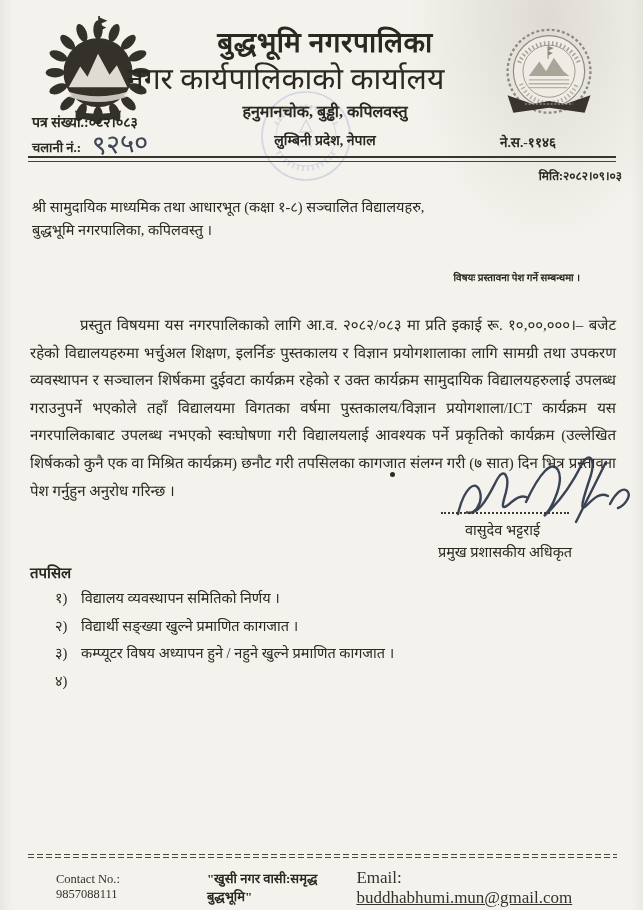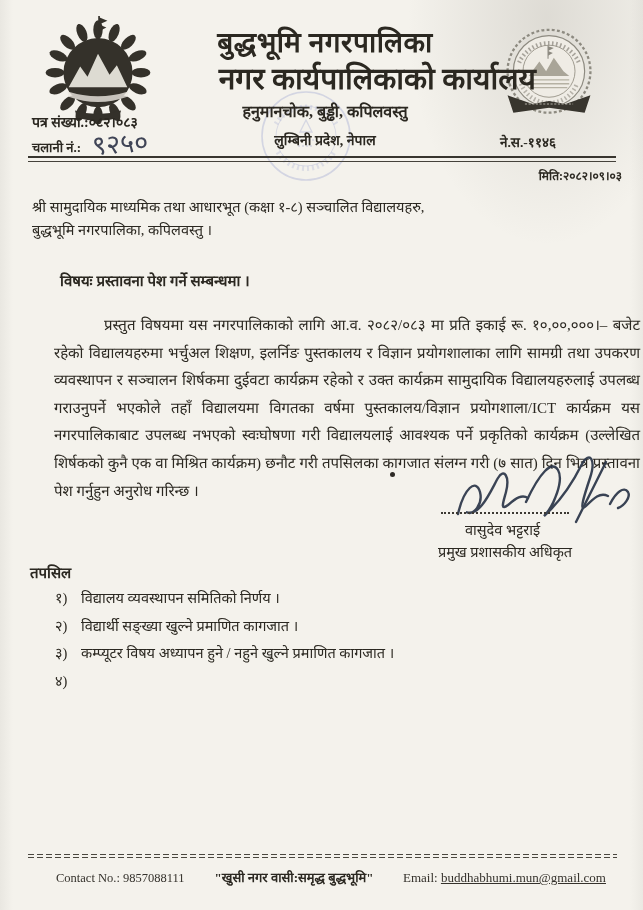--- a/index.html
+++ b/index.html
@@ -9,39 +9,39 @@
       radial-gradient(ellipse at 85% 2%, rgba(120,115,105,.18), rgba(0,0,0,0) 18%),
       linear-gradient(90deg, #e9e7e1 0, #f4f2ec 2%, #f4f2ec 98%, #ebe9e3 100%),
       #f4f2ec;
     overflow:hidden;
     font-family:"Liberation Serif","DejaVu Serif",serif;
     color:#2b2821;
   }
   .abs{position:absolute;}
   
   .org-name{left:150px;top:22px;width:350px;text-align:center;font-size:28px;font-weight:bold;letter-spacing:.5px;}
-  .office-name{left:106px;top:57px;width:430px;text-align:right;font-size:30px;font-weight:bold;}
+  .office-name{left:127px;top:57px;width:430px;text-align:left;font-size:30px;font-weight:normal;}
   .addr-line{left:170px;top:100px;width:310px;text-align:center;font-size:16px;font-weight:bold;}
   .prov-line{left:220px;top:130px;width:210px;text-align:center;font-size:14px;font-weight:bold;}
   .letter-no{left:32px;top:112px;font-size:14px;font-weight:bold;}
   .chalani{left:32px;top:138px;font-size:13px;font-weight:bold;}
   .chalani-val{
     left:92px;top:124px;font-size:27px;color:#2c3246;
     transform:rotate(-4deg);font-weight:normal;opacity:.9;
     font-family:"DejaVu Sans",sans-serif;
   }
   .ne-sa{left:500px;top:133px;width:120px;font-size:13.5px;font-weight:bold;}
   .rule{left:28px;top:156px;width:588px;height:3px;border-top:2.5px solid #38352f;border-bottom:1.2px solid #45423b;}
   .date-line{left:420px;top:167px;width:212px;text-align:right;font-size:12px;font-weight:bold;padding-right:10px;box-sizing:border-box;}
   
   .addressee{left:32px;top:196px;width:560px;font-size:14.5px;line-height:23px;}
-  .subject{left:60px;top:270px;width:520px;text-align:left;font-size:15px;font-weight:600;}
+  .subject{left:60px;top:270px;width:520px;text-align:right;font-size:10px;font-weight:600;}
   .body-par{
     left:30px;top:312px;width:586px;font-size:15px;line-height:27.6px;
-    text-align:justify;text-indent:50px;margin-left:24px;
+    text-align:justify;text-indent:50px;
   }
   
   .sig-svg{left:428px;top:448px;}
   .ink-dot{left:390px;top:472px;width:5px;height:5px;border-radius:50%;background:#2e2b26;}
   .dotted-line{left:441px;top:512px;width:128px;border-bottom:2.2px dotted #3c3933;}
   .sig-name{left:420px;top:519px;width:165px;text-align:center;font-size:14.5px;}
   .sig-title{left:405px;top:541px;width:200px;text-align:center;font-size:14.5px;}
   
   .tapasil-head{left:30px;top:562px;font-size:15px;font-weight:bold;}
   .tapasil-list{left:55px;top:585px;width:560px;font-size:14.5px;}
@@ -49,21 +49,21 @@
   .tapasil-num{width:26px;flex:0 0 26px;}
   
   .footer-rule{left:28px;top:854px;width:589px;height:4px;
     background:
       repeating-linear-gradient(90deg,#4a473f 0,#4a473f 6px,transparent 6px,transparent 9px) 0 0/100% 1.4px no-repeat,
       repeating-linear-gradient(90deg,#4a473f 0,#4a473f 6px,transparent 6px,transparent 9px) 0 3px/100% 1.4px no-repeat;
   }
   .footer-row{left:28px;top:868px;width:590px;display:flex;align-items:baseline;}
   .footer-contact{margin-left:28px;font-size:12.5px;color:#35322c;}
   .footer-slogan{margin-left:30px;font-size:13px;font-weight:bold;}
-  .footer-email{margin-left:auto;margin-right:12px;font-size:13px;color:#35322c;}
+  .footer-email{margin-left:auto;margin-right:12px;font-size:17px;color:#35322c;}
   .footer-email .email-addr{text-decoration:underline;}
   .emblem-left{left:40px;top:14px;}
   .emblem-right{left:496px;top:24px;}
   .stamp{left:258px;top:88px;opacity:.5;}
 </style>
 </head>
 <body>
 
 <div class="scan">
 

